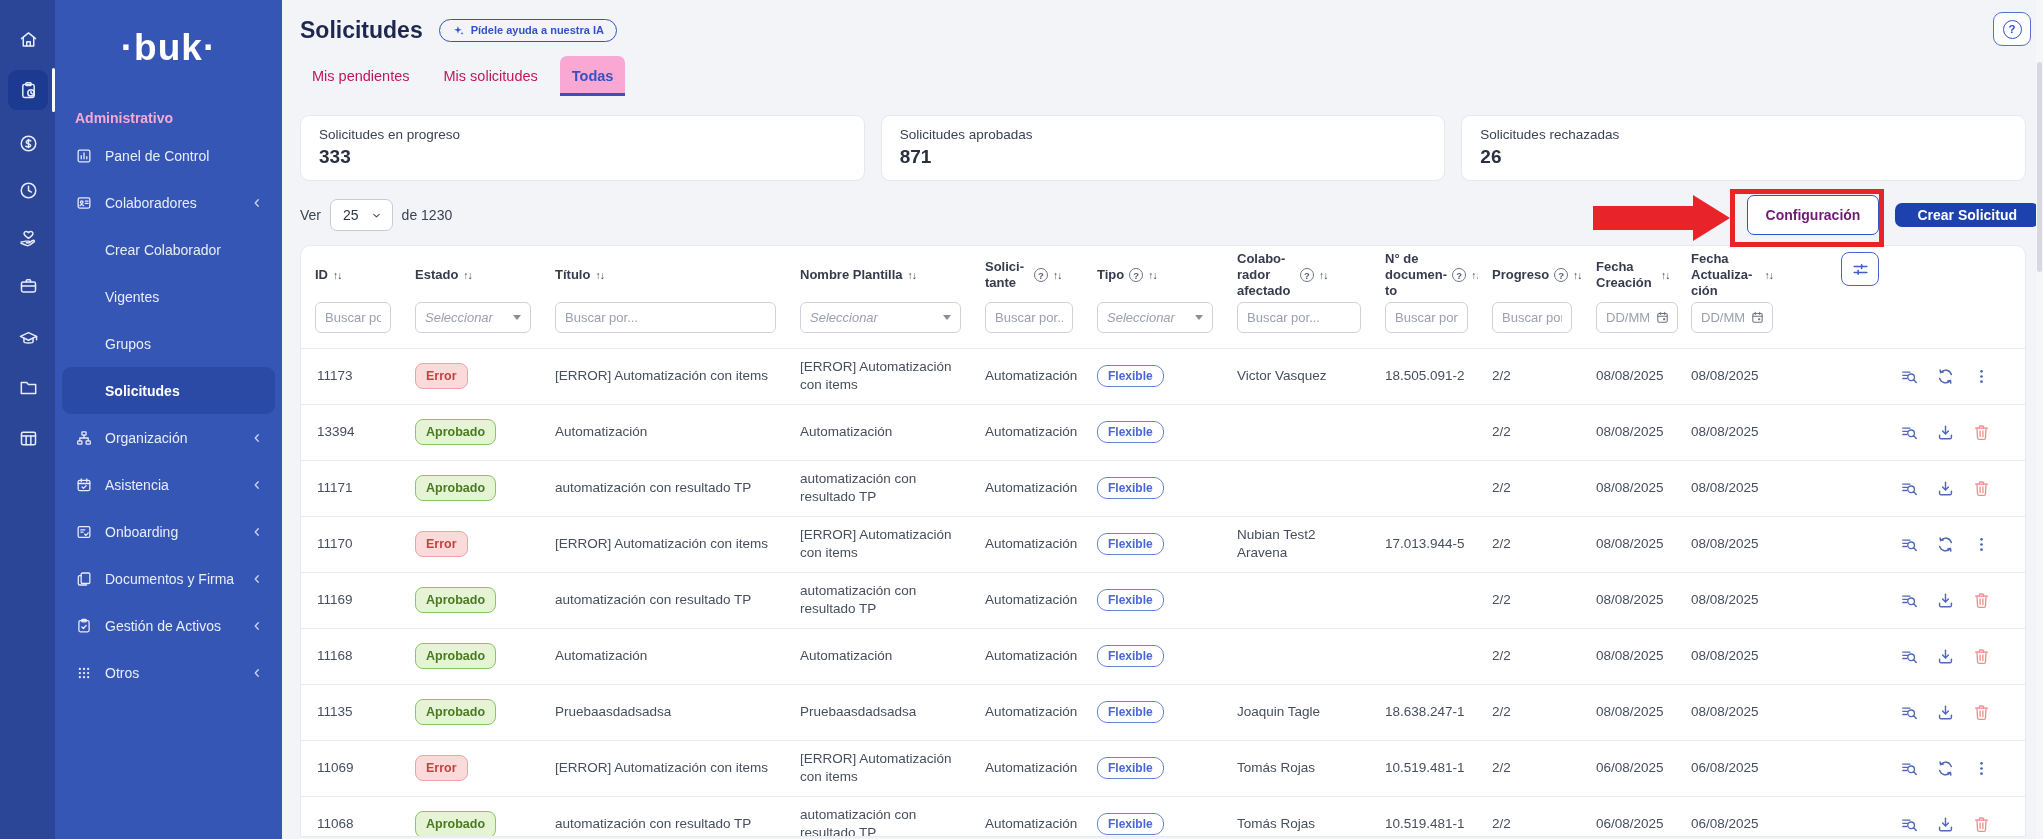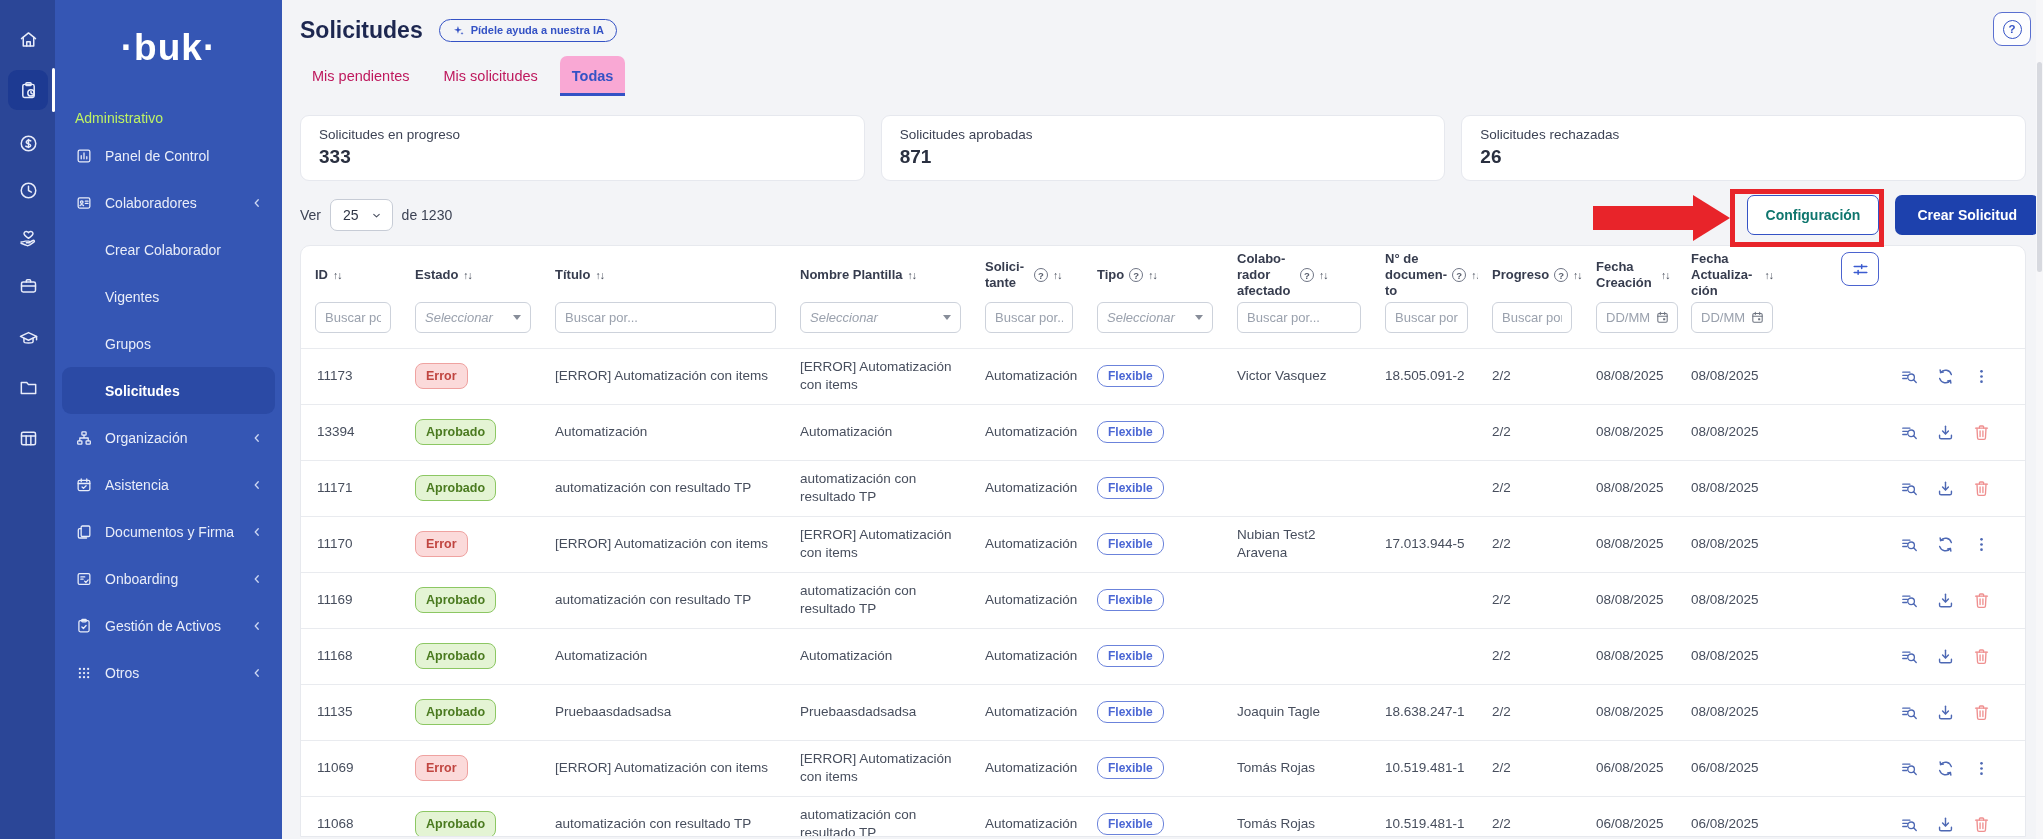--- a/index.html
+++ b/index.html
@@ -14,21 +14,21 @@
   .ric svg { width:21px; height:21px; }
   .ric.active { background:#1d3a92; }
   .ric.active::after { content:""; position:absolute; right:-7px; top:-2px; width:3px; height:44px;
     background:#ffffff; border-radius:2px; }
 
   
   .menu { position:absolute; left:55px; top:0; width:227px; height:100%; background:#3556b4;
     color:#e9edf9; z-index:4; }
   .logo { height:96px; display:flex; align-items:center; justify-content:center;
     font-size:37px; font-weight:700; color:#fff; letter-spacing:1px; }
-  .msection { padding:14px 0 6px 20px; font-weight:400; font-size:14px; color:#bef264; }
+  .msection { padding:14px 0 6px 20px; font-weight:700; font-size:14px; color:#f9a8d4; }
   .mi { height:47px; display:flex; align-items:center; padding:0 12px 0 13px; margin:0 7px;
     font-size:14px; border-radius:9px; cursor:pointer; color:#e9edf9; }
   .mi .mic { width:18px; height:18px; margin-right:12px; display:inline-flex; flex:none; }
   .mic svg { width:18px; height:18px; }
   .mi.sub { padding-left:43px; }
   .mi.active { background:#2b4aa5; color:#fff; font-weight:700; }
   .mlabel { white-space:nowrap; }
   .chev { margin-left:auto; width:12px; height:12px; display:inline-flex; color:#ccd6f2; flex:none; }
   .chev svg { width:12px; height:12px; }
 
@@ -55,23 +55,23 @@
   .stat { flex:1; background:#fff; border:1px solid #e6e8ee; border-radius:9px; padding:11px 18px; height:66px; }
   .stat .lbl { font-size:13.5px; color:#3c4254; }
   .stat .val { margin-top:4px; font-size:19px; font-weight:700; color:#2a3040; }
 
   .controls { margin-top:14px; height:40px; display:flex; align-items:center; }
   .pagesize { display:flex; align-items:center; gap:9px; font-size:14px; color:#3c4254; }
   .ps-select { display:flex; align-items:center; gap:12px; background:#fff; border:1px solid #c7ccd6;
     border-radius:7px; height:32px; padding:0 10px 0 12px; font-size:14px; color:#2f3545; cursor:pointer; }
   .ps-select svg { width:11px; height:11px; color:#4a5060; }
   .controls .spacer { flex:1; }
-  .btn-outline { height:40px; padding:0 18px; border:1.5px solid #3452c5; color:#0f766e; background:#fff;
+  .btn-outline { height:40px; padding:0 18px; border:1.5px solid #3452c5; color:#701a75; background:#fff;
     border-radius:7px; font-size:14px; font-weight:700; }
-  .btn-primary { height:40px; padding:0 22px; background:#1d41ad; color:#fff; border:none;
+  .btn-primary { height:24px; padding:0 22px; background:#1d41ad; color:#fff; border:none;
     border-radius:7px; font-size:14px; font-weight:700; margin-left:16px; margin-right:-13px; }
 
   
   .annot-rect { position:absolute; left:1448px; top:189px; width:154px; height:58px;
     border:5px solid #e8242a; z-index:6; pointer-events:none; }
   .arrow-body { position:absolute; left:1311px; top:206px; width:100px; height:24px; background:#e8242a;
     z-index:6; pointer-events:none; }
   .arrow-head { position:absolute; left:1411px; top:195px; width:0; height:0;
     border-top:23px solid transparent; border-bottom:23px solid transparent; border-left:37px solid #e8242a;
     z-index:6; pointer-events:none; }
@@ -285,40 +285,40 @@
     <span class="mlabel">Asistencia</span>
     <span class="chev" style="display: inline-flex;">
         <svg viewBox="0 0 24 24" fill="none" stroke="currentColor" stroke-width="2.6" stroke-linecap="round" stroke-linejoin="round">
           <path d="M14.5 5.5 L8.5 12 L14.5 18.5"></path>
         </svg>
       </span>
   </div>
   <div class="mi group">
     <span class="mic" style="display: inline-flex;">
         <svg viewBox="0 0 24 24" fill="none" stroke="currentColor" stroke-width="1.7" stroke-linecap="round" stroke-linejoin="round">
-          <rect x="8.2" y="4" width="11.6" height="14" rx="1.6"></rect>
-          <path d="M8.2 7.6 H6.2 a1.8 1.8 0 0 0 -1.8 1.8 V18.2 a1.8 1.8 0 0 0 1.8 1.8 H15.4"></path>
-        </svg>
-      </span>
-    <span class="mlabel">Documentos y Firma</span>
+          <rect x="4.2" y="4.8" width="15.6" height="14.4" rx="2"></rect>
+          <path d="M7.8 9.2 h5.2 M7.8 12.2 h3"></path>
+          <path d="M12.8 14.8 l1.8 1.8 3-3.4"></path>
+        </svg>
+      </span>
+    <span class="mlabel">Onboarding</span>
     <span class="chev" style="display: inline-flex;">
         <svg viewBox="0 0 24 24" fill="none" stroke="currentColor" stroke-width="2.6" stroke-linecap="round" stroke-linejoin="round">
           <path d="M14.5 5.5 L8.5 12 L14.5 18.5"></path>
         </svg>
       </span>
   </div>
   <div class="mi group">
     <span class="mic" style="display: inline-flex;">
         <svg viewBox="0 0 24 24" fill="none" stroke="currentColor" stroke-width="1.7" stroke-linecap="round" stroke-linejoin="round">
-          <rect x="4.2" y="4.8" width="15.6" height="14.4" rx="2"></rect>
-          <path d="M7.8 9.2 h5.2 M7.8 12.2 h3"></path>
-          <path d="M12.8 14.8 l1.8 1.8 3-3.4"></path>
-        </svg>
-      </span>
-    <span class="mlabel">Onboarding</span>
+          <rect x="8.2" y="4" width="11.6" height="14" rx="1.6"></rect>
+          <path d="M8.2 7.6 H6.2 a1.8 1.8 0 0 0 -1.8 1.8 V18.2 a1.8 1.8 0 0 0 1.8 1.8 H15.4"></path>
+        </svg>
+      </span>
+    <span class="mlabel">Documentos y Firma</span>
     <span class="chev" style="display: inline-flex;">
         <svg viewBox="0 0 24 24" fill="none" stroke="currentColor" stroke-width="2.6" stroke-linecap="round" stroke-linejoin="round">
           <path d="M14.5 5.5 L8.5 12 L14.5 18.5"></path>
         </svg>
       </span>
   </div>
   <div class="mi group">
     <span class="mic" style="display: inline-flex;">
         <svg viewBox="0 0 24 24" fill="none" stroke="currentColor" stroke-width="1.7" stroke-linecap="round" stroke-linejoin="round">
           <rect x="5.2" y="4.8" width="13.6" height="15" rx="2"></rect>

